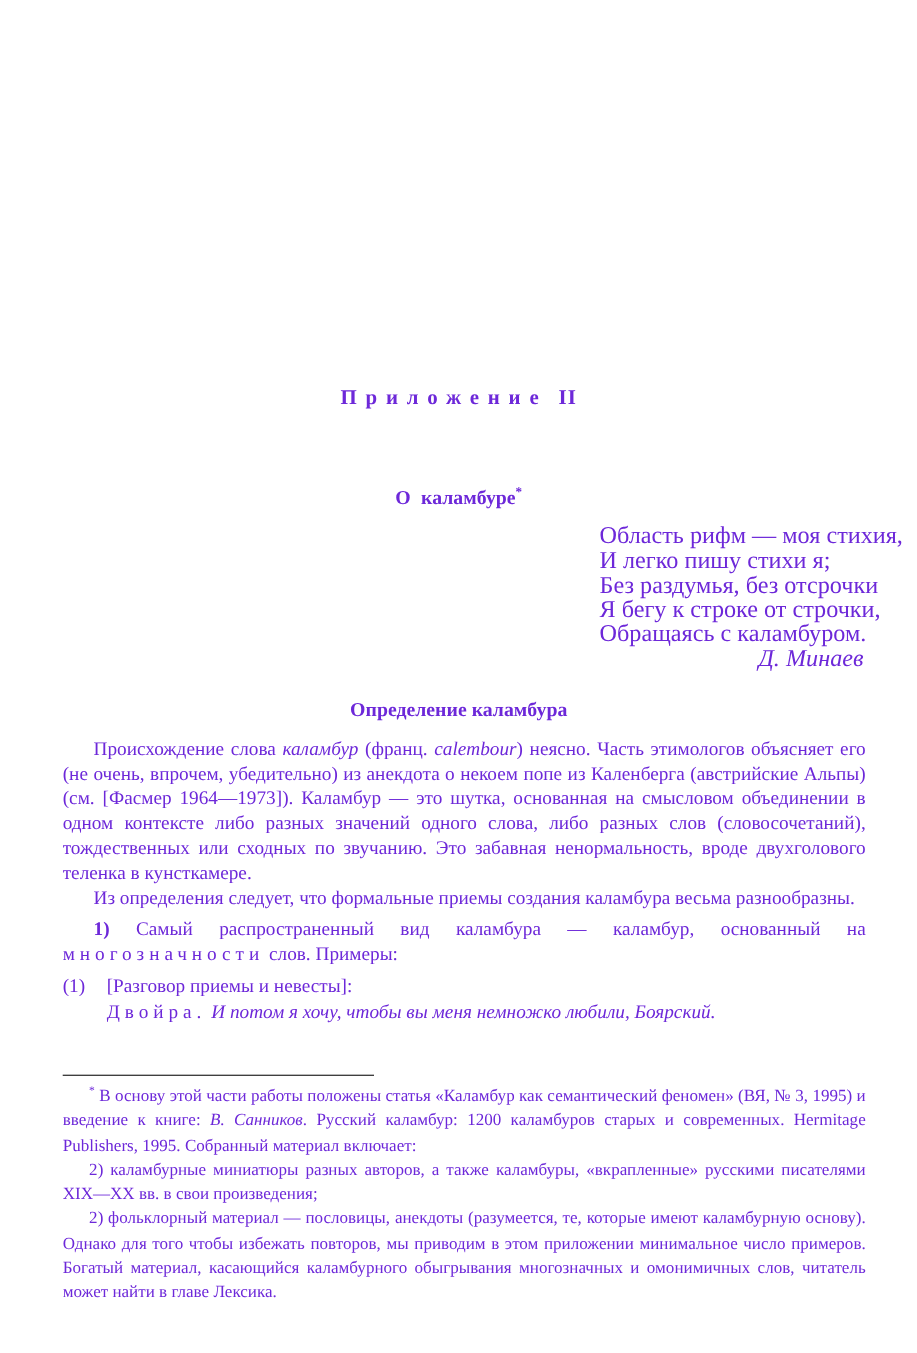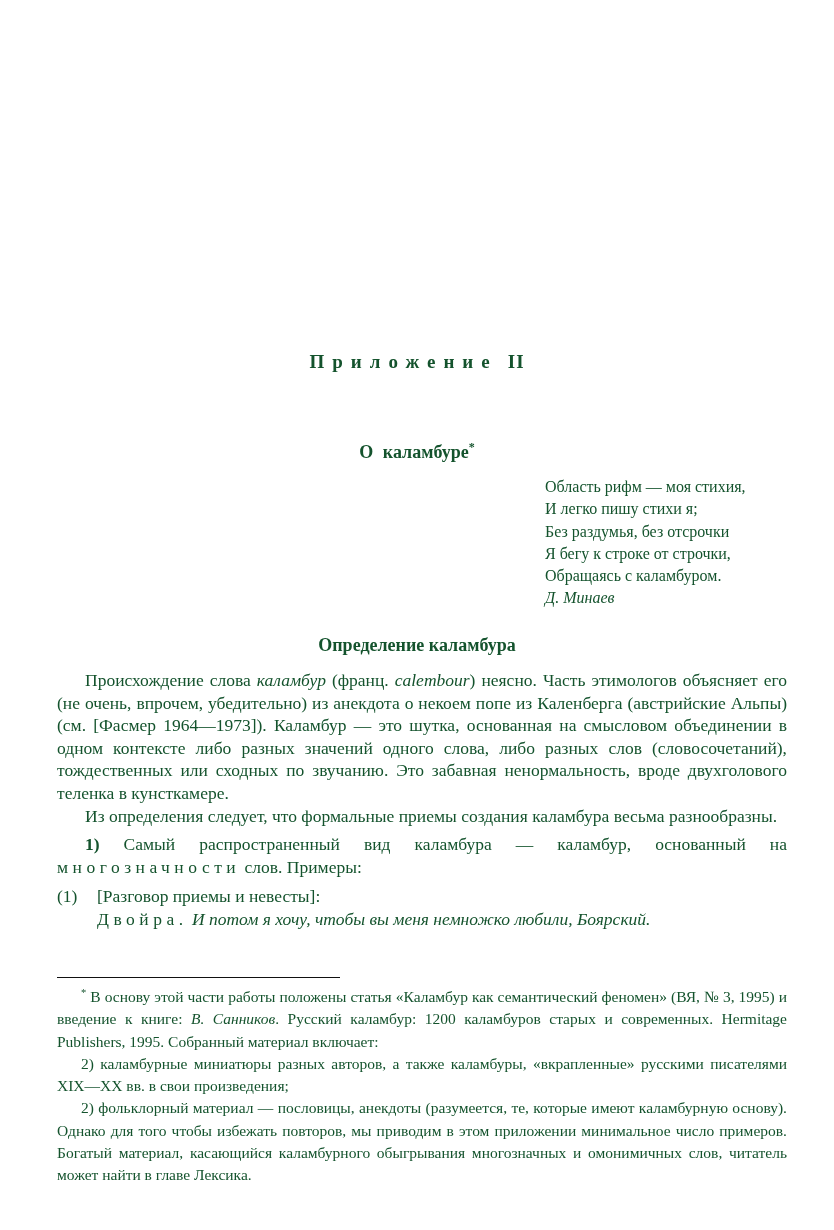--- a/index.html
+++ b/index.html
@@ -6,21 +6,21 @@
     margin: 0;
     padding: 0;
     background: #e8e8e8;
   }
   .page {
     position: relative;
     width: 834px;
     height: 1230px;
     margin: 0 auto;
     background: #ffffff;
-    color: #14532d;
+    color: #6d28d9;
     font-family: "Liberation Serif", "DejaVu Serif", serif;
     overflow: hidden;
   }
   
   .appendix-title {
     position: absolute;
     top: 351px;
     left: 0;
     width: 100%;
     text-align: center;
@@ -50,26 +50,26 @@
     font-weight: bold;
     vertical-align: super;
     line-height: 0;
   }
   
   .epigraph {
     position: absolute;
     top: 476px;
     left: 545px;
     width: 250px;
-    font-size: 16px;
+    font-size: 22px;
     line-height: 22.3px;
   }
   .epigraph-line { white-space: nowrap; }
   .epigraph-author {
-    text-align: left;
+    text-align: right;
     font-style: italic;
     padding-right: 10px;
   }
   
   .section-heading {
     position: absolute;
     top: 635px;
     left: 0;
     width: 100%;
     text-align: center;

